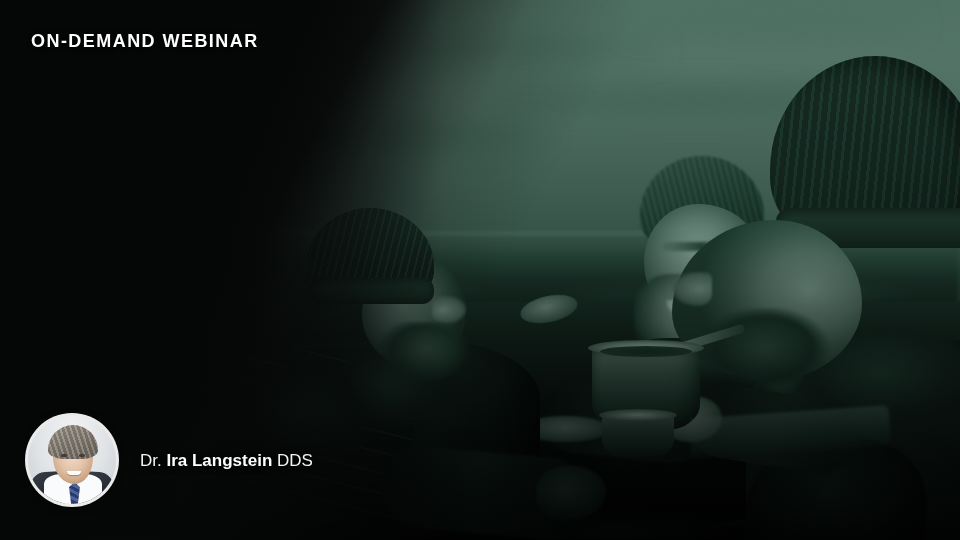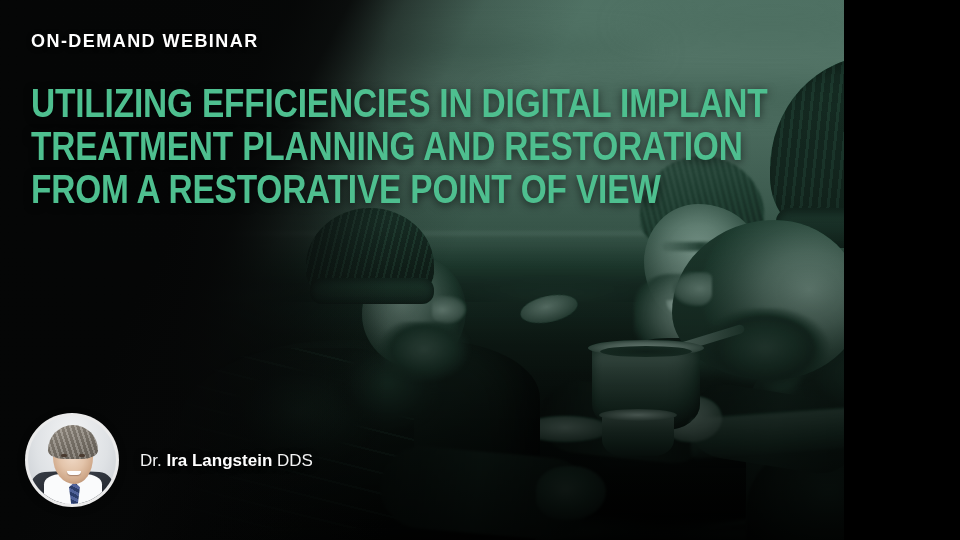--- a/index.html
+++ b/index.html
@@ -7,21 +7,21 @@
     margin: 0;
     padding: 0;
     background: #000;
   }
   body {
     font-family: "Liberation Sans", sans-serif;
   }
 
   .stage {
     position: relative;
-    width: 844px;
+    width: 960px;
     height: 540px;
     overflow: hidden;
     background: #701a75;
   }
 
   
   .photo {
     position: absolute;
     inset: 0;
     overflow: hidden;
@@ -581,25 +581,20 @@
   <div class="tint"></div>
   <div class="tint-lift"></div>
   <div class="scrim-bottom"></div>
   <div class="scrim-left"></div>
   <div class="scrim-diag"></div>
 
   <div class="content">
 
     <div class="eyebrow">ON-DEMAND WEBINAR</div>
 
-    <div class="headline">
-      <span class="hl">UTILIZING EFFICIENCIES IN DIGITAL IMPLANT</span>
-      <span class="hl">TREATMENT PLANNING AND RESTORATION</span>
-      <span class="hl">FROM A RESTORATIVE POINT OF VIEW</span>
-    </div>
 
     <div class="speaker">
       <div class="avatar">
         <div class="av-bg"></div>
         <div class="av-suitL"></div>
         <div class="av-suitR"></div>
         <div class="av-shirt"></div>
         <div class="av-tie"></div>
         <div class="av-face"></div>
         <div class="av-hair"></div>

